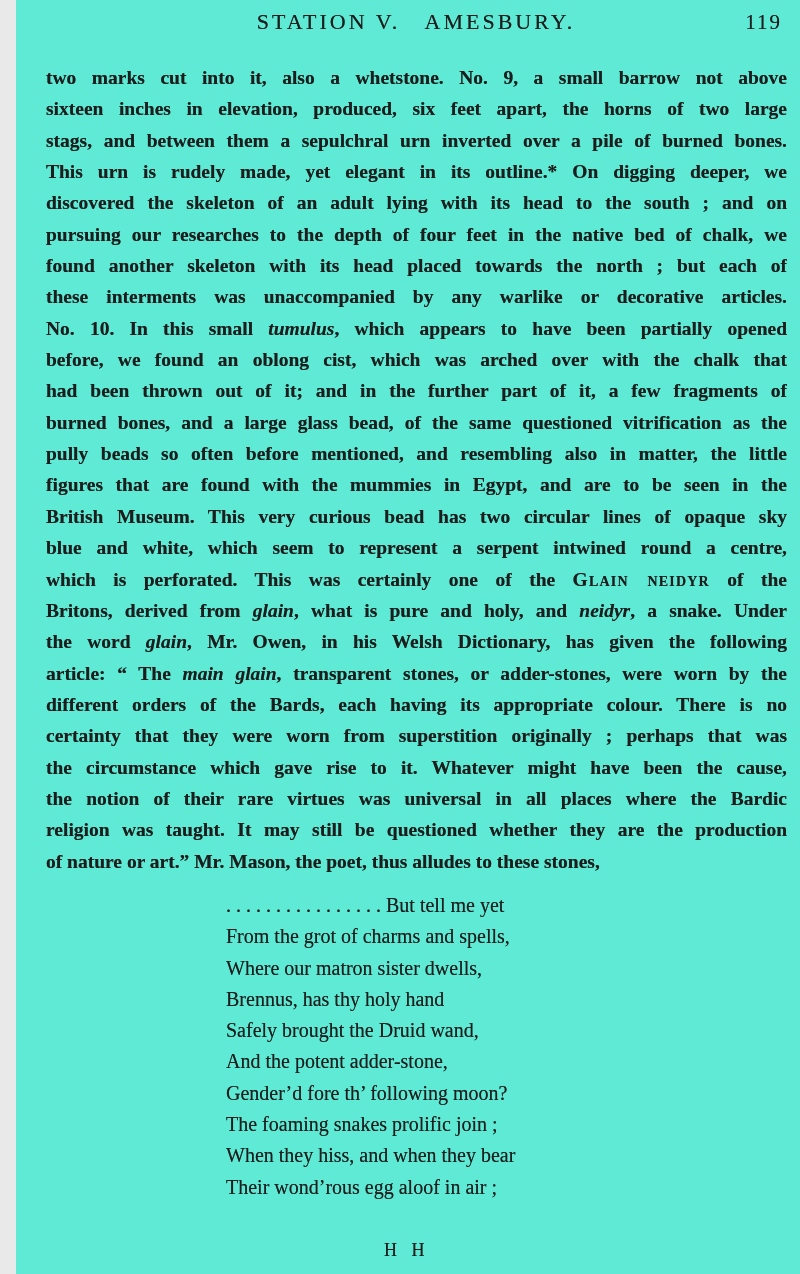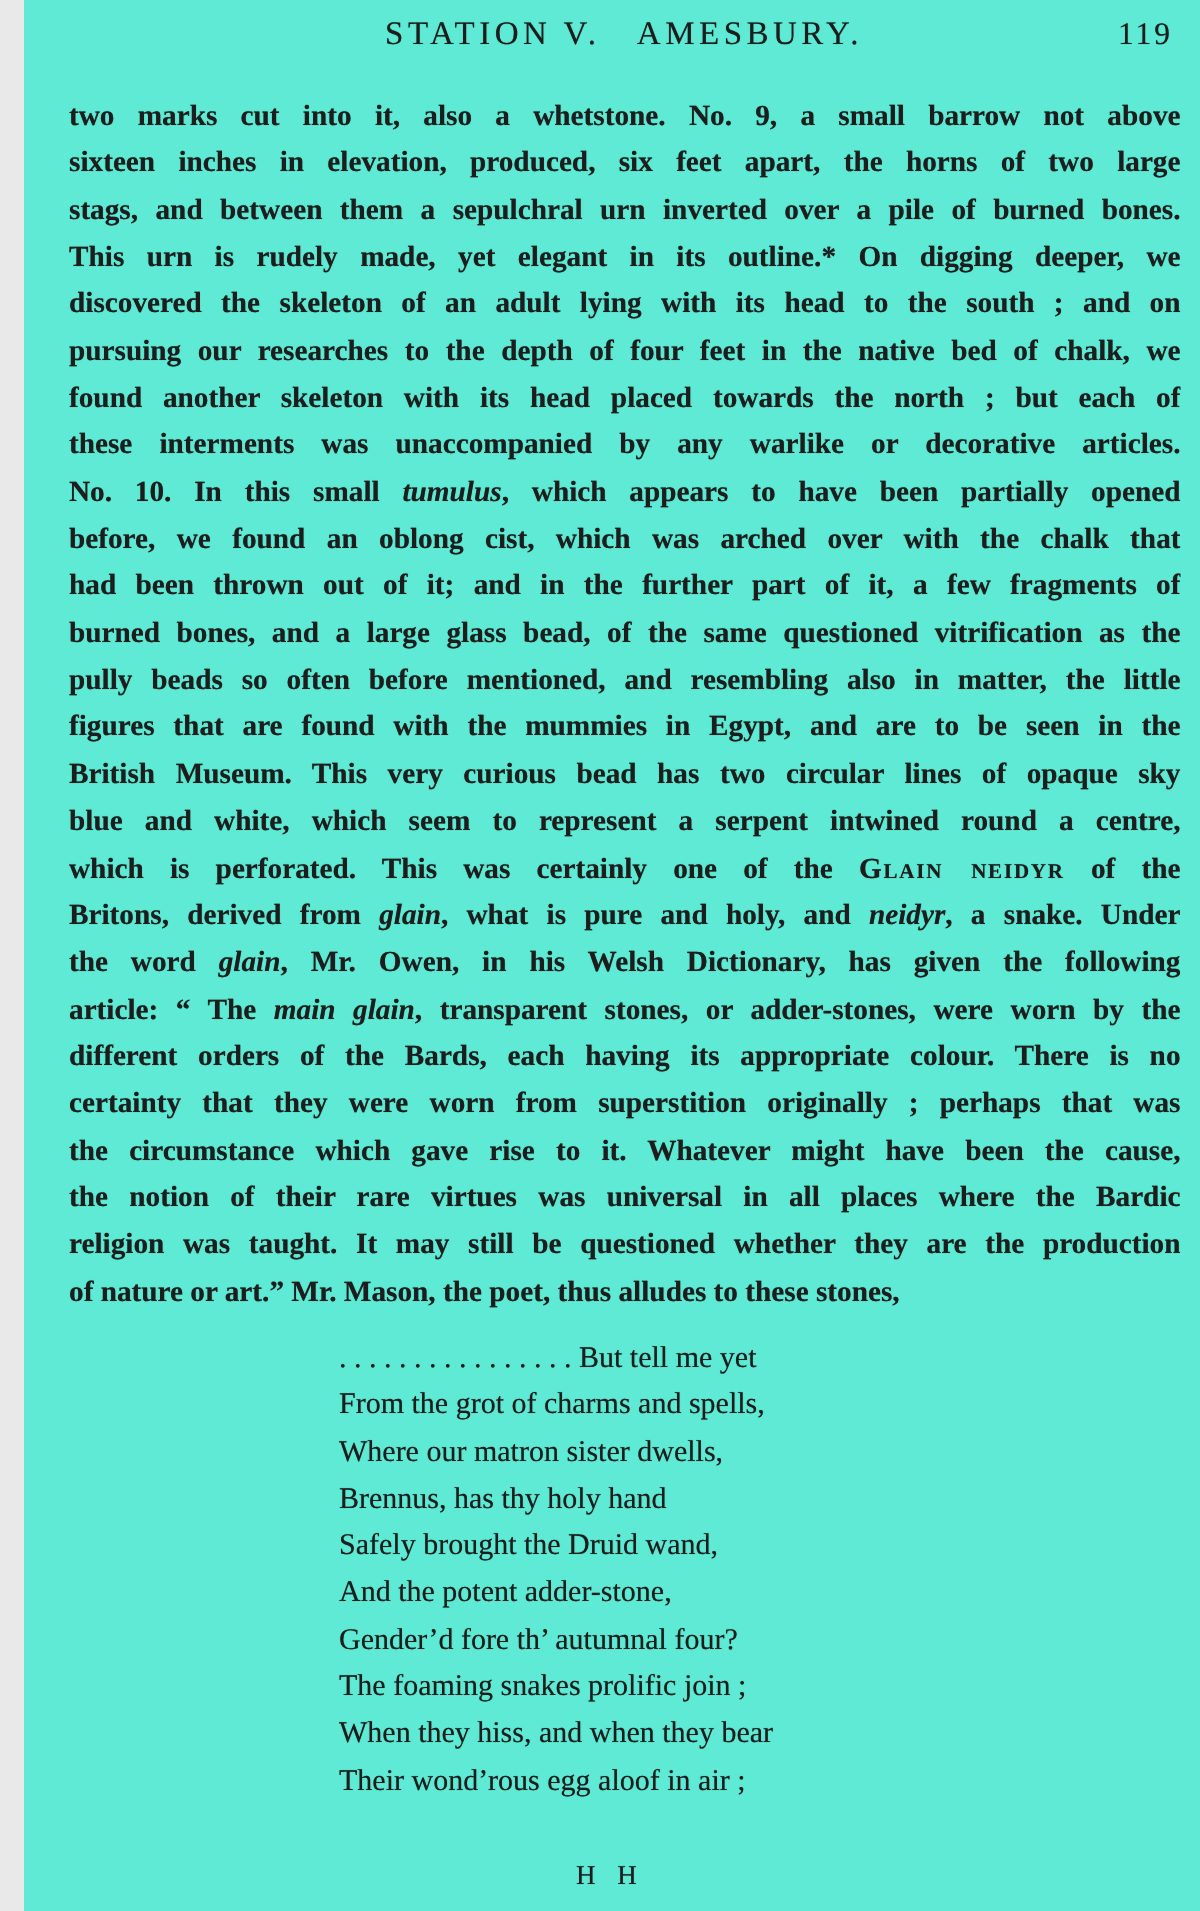--- a/index.html
+++ b/index.html
@@ -113,21 +113,21 @@
       <div class="line flush">of nature or art.”   Mr. Mason, the poet, thus alludes to these stones,</div>
     </main>
 
   <section class="poem" id="poemLines">
       <div class="line">. . . . . . . . . . . . . . . . But tell me yet</div>
       <div class="line">From the grot of charms and spells,</div>
       <div class="line">Where our matron sister dwells,</div>
       <div class="line">Brennus, has thy holy hand</div>
       <div class="line">Safely brought the Druid wand,</div>
       <div class="line">And the potent adder-stone,</div>
-      <div class="line">Gender’d fore th’ autumnal four?</div>
+      <div class="line">Gender’d fore th’ following moon?</div>
       <div class="line">The foaming snakes prolific join ;</div>
       <div class="line">When they hiss, and when they bear</div>
       <div class="line">Their wond’rous egg aloof in air ;</div>
     </section>
 
   <footer>
     <div class="footnote">* See <span class="sc">Tumuli Plate</span> XVI.</div>
     <div class="sig">H H</div>
   </footer>
 

